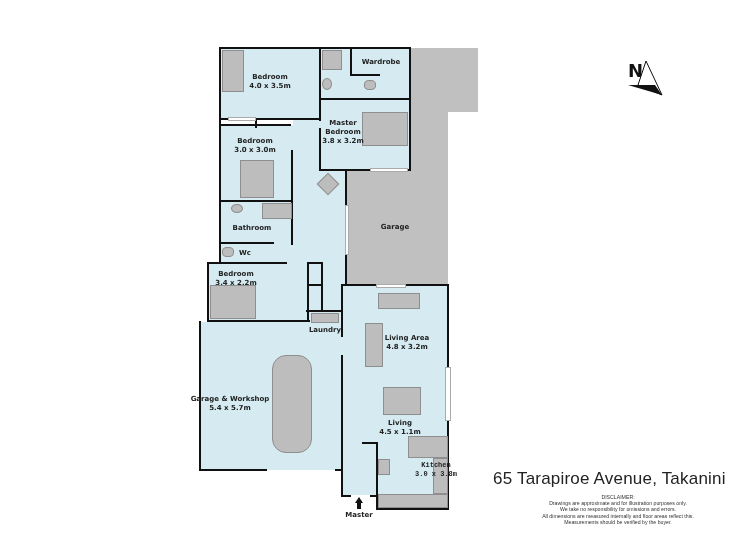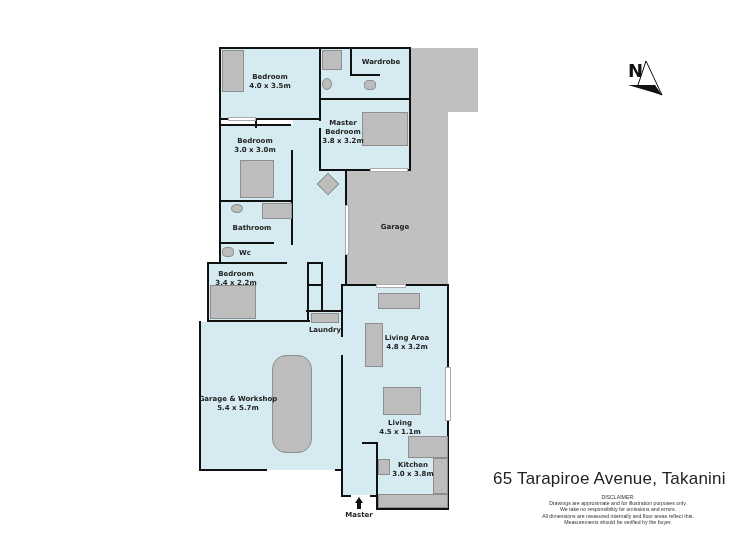--- a/index.html
+++ b/index.html
@@ -127,33 +127,33 @@
   <div class="label" style="left:395px;top:223px;">
       <span>Garage</span>
     </div>
   <div class="label" style="left:236px;top:270px;">
       <span>Bedroom</span>
       <span>3.4 x 2.2m</span>
     </div>
   <div class="label" style="left:325px;top:326px;">
       <span>Laundry</span>
     </div>
-  <div class="label" style="left:238px;top:395px;text-align:center;">
+  <div class="label" style="left:230px;top:395px;text-align:center;">
       <span>Garage &amp; Workshop</span>
       <span>5.4 x 5.7m</span>
     </div>
   <div class="label" style="left:407px;top:334px;">
       <span>Living Area</span>
       <span>4.8 x 3.2m</span>
     </div>
   <div class="label" style="left:400px;top:419px;">
       <span>Living</span>
       <span>4.5 x 1.1m</span>
     </div>
-  <div class="label" style="left:413px;top:461px;">
+  <div class="label" style="left:436px;top:461px;font-family:Liberation Mono, monospace;">
       <span>Kitchen</span>
       <span>3.0 x 3.8m</span>
     </div>
 
   <div style="position:absolute;left:355px;top:497px;width:0;height:0;border-left:4px solid transparent;border-right:4px solid transparent;border-bottom:6px solid #111;"></div>
   <div style="position:absolute;left:357px;top:503px;width:4px;height:6px;background:#111;"></div>
   <div class="label" style="left:359px;top:511px;">
       <span>Master</span>
     </div>
 </div>

